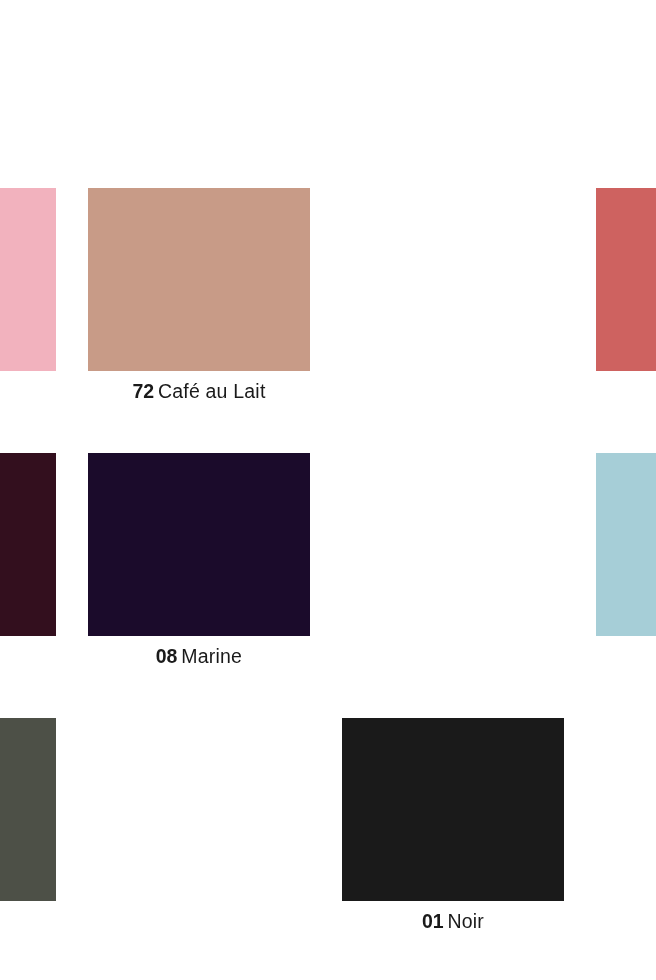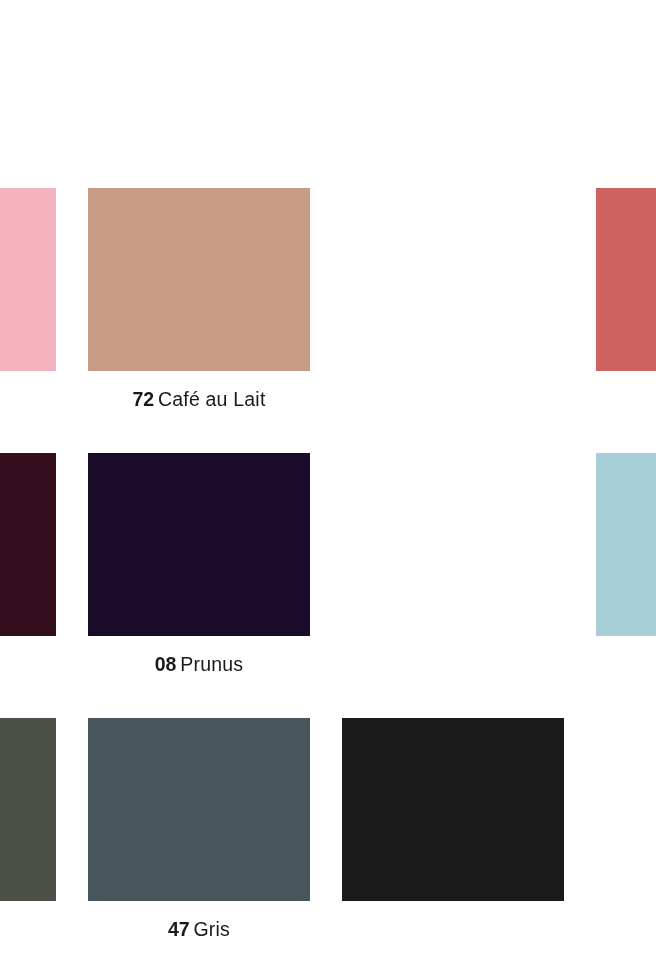--- a/index.html
+++ b/index.html
@@ -42,21 +42,21 @@
     width: 222px;
   }
 
   .swatch-chip {
     width: 222px;
     height: 183px;
     display: block;
   }
 
   .swatch-label {
-    margin-top: 19px;
+    margin-top: 11px;
     width: 222px;
     text-align: center;
     font-family: "Liberation Sans", sans-serif;
     font-size: 19.5px;
     line-height: 1;
     color: #1a1a1a;
     white-space: nowrap;
     letter-spacing: 0.1px;
   }
 
@@ -98,32 +98,29 @@
           <div class="swatch-chip" style="background: rgb(206, 98, 96);"></div>
           <div class="swatch-label"></div>
         </div>
       </div>
       <div class="swatch-row">
         <div class="swatch-cell col-0">
           <div class="swatch-chip" style="background: rgb(51, 15, 30);"></div>
         </div>
         <div class="swatch-cell col-1">
           <div class="swatch-chip" style="background: rgb(27, 11, 43);"></div>
-          <div class="swatch-label"><span class="swatch-code">08</span><span class="sep"></span><span class="swatch-name">Prunus</span></div>
+          <div class="swatch-label"><span class="swatch-code">08</span><span class="sep"></span><span class="swatch-name">Marine</span></div>
         </div>
         <div class="swatch-cell col-3">
           <div class="swatch-chip" style="background: rgb(166, 206, 215);"></div>
         </div>
       </div>
       <div class="swatch-row">
         <div class="swatch-cell col-0">
           <div class="swatch-chip" style="background: rgb(77, 80, 71);"></div>
         </div>
-        <div class="swatch-cell col-1">
-          <div class="swatch-chip" style="background: rgb(73, 85, 93);"></div>
-          <div class="swatch-label"><span class="swatch-code">47</span><span class="sep"></span><span class="swatch-name">Gris</span></div>
-        </div>
         <div class="swatch-cell col-2">
           <div class="swatch-chip" style="background: rgb(26, 26, 26);"></div>
+          <div class="swatch-label"><span class="swatch-code">01</span><span class="sep"></span><span class="swatch-name">Noir</span></div>
         </div>
       </div>
     </div>
 </div>
 
 </body></html>

